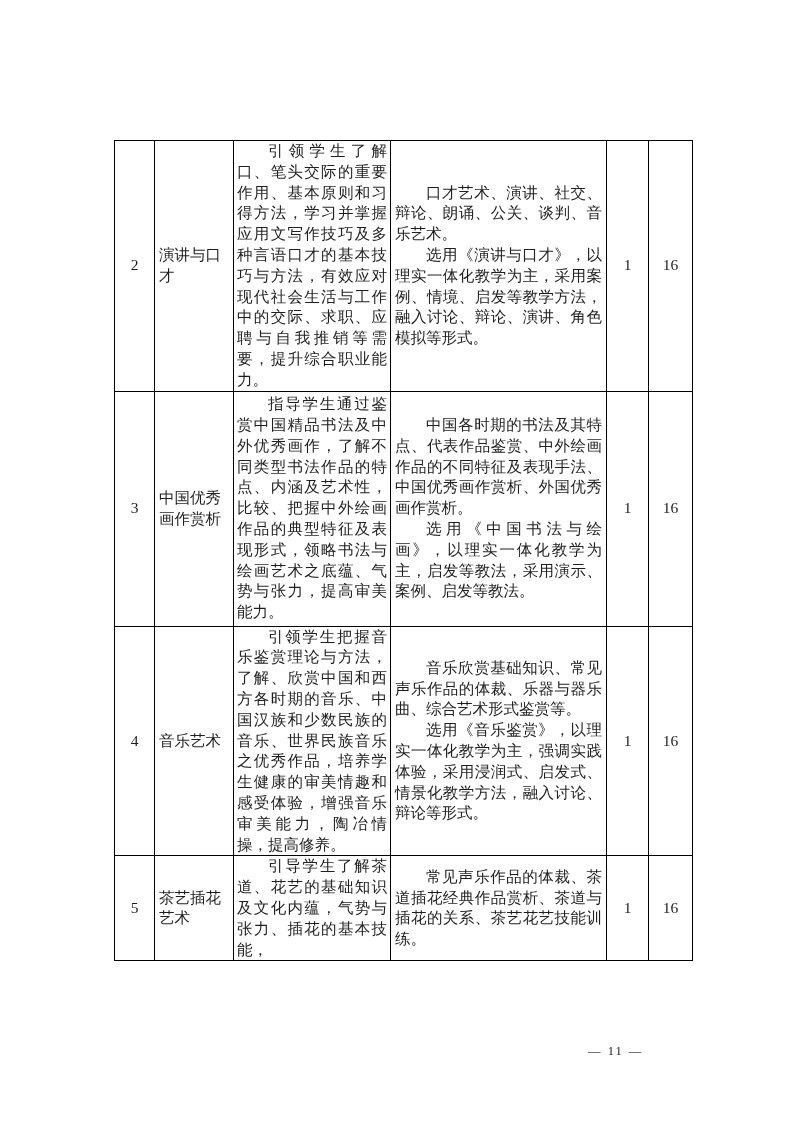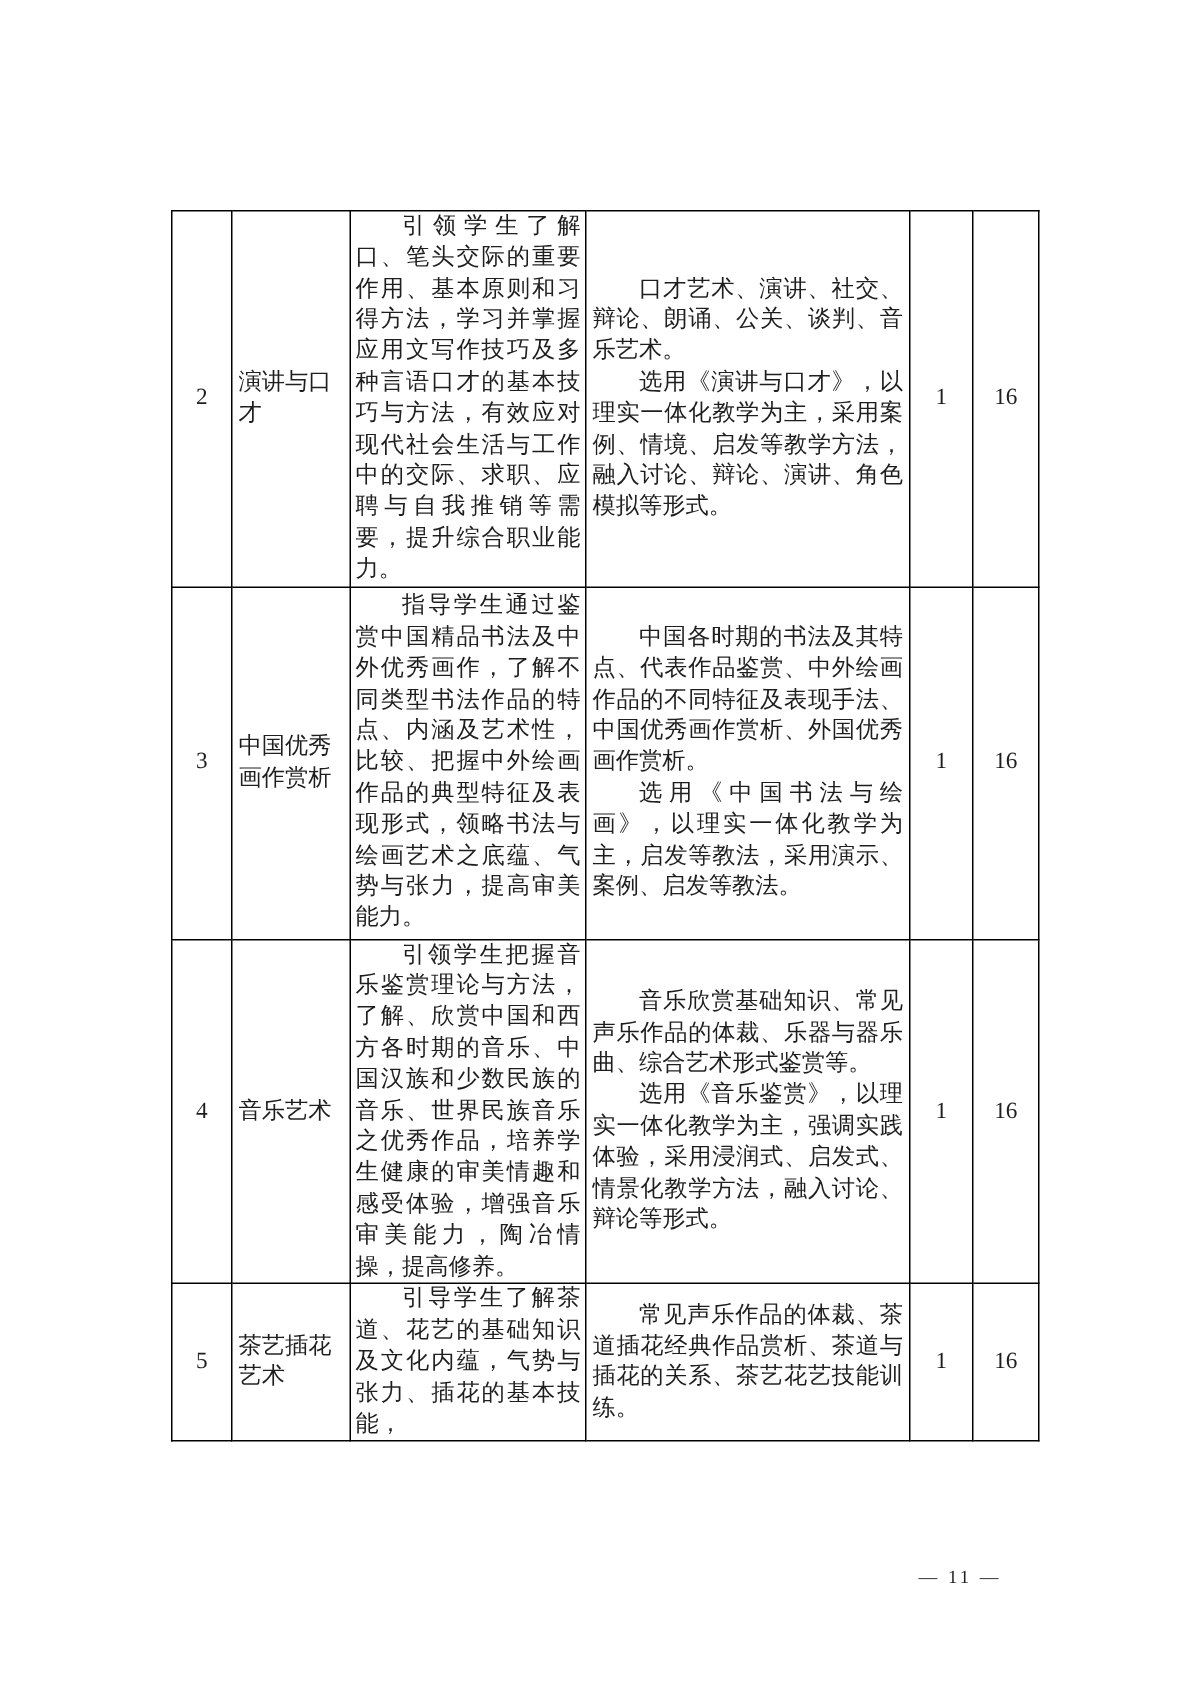--- a/index.html
+++ b/index.html
@@ -58,21 +58,20 @@
   td.c-cont { padding:0 4px; }
   td.c-obj p, td.c-cont p {
     margin:0;
     text-indent:2em;
     text-align:justify;
   }
   .pageno {
     position:absolute;
     left:588px; top:1044px;
     width:104px;
-    text-align:center;
     font-size:12.5px;
     letter-spacing:2px;
     color:#1e1e1e;
     white-space:nowrap;
   }
 </style>
 </head>
 <body>
 
 <div class="sheet">

